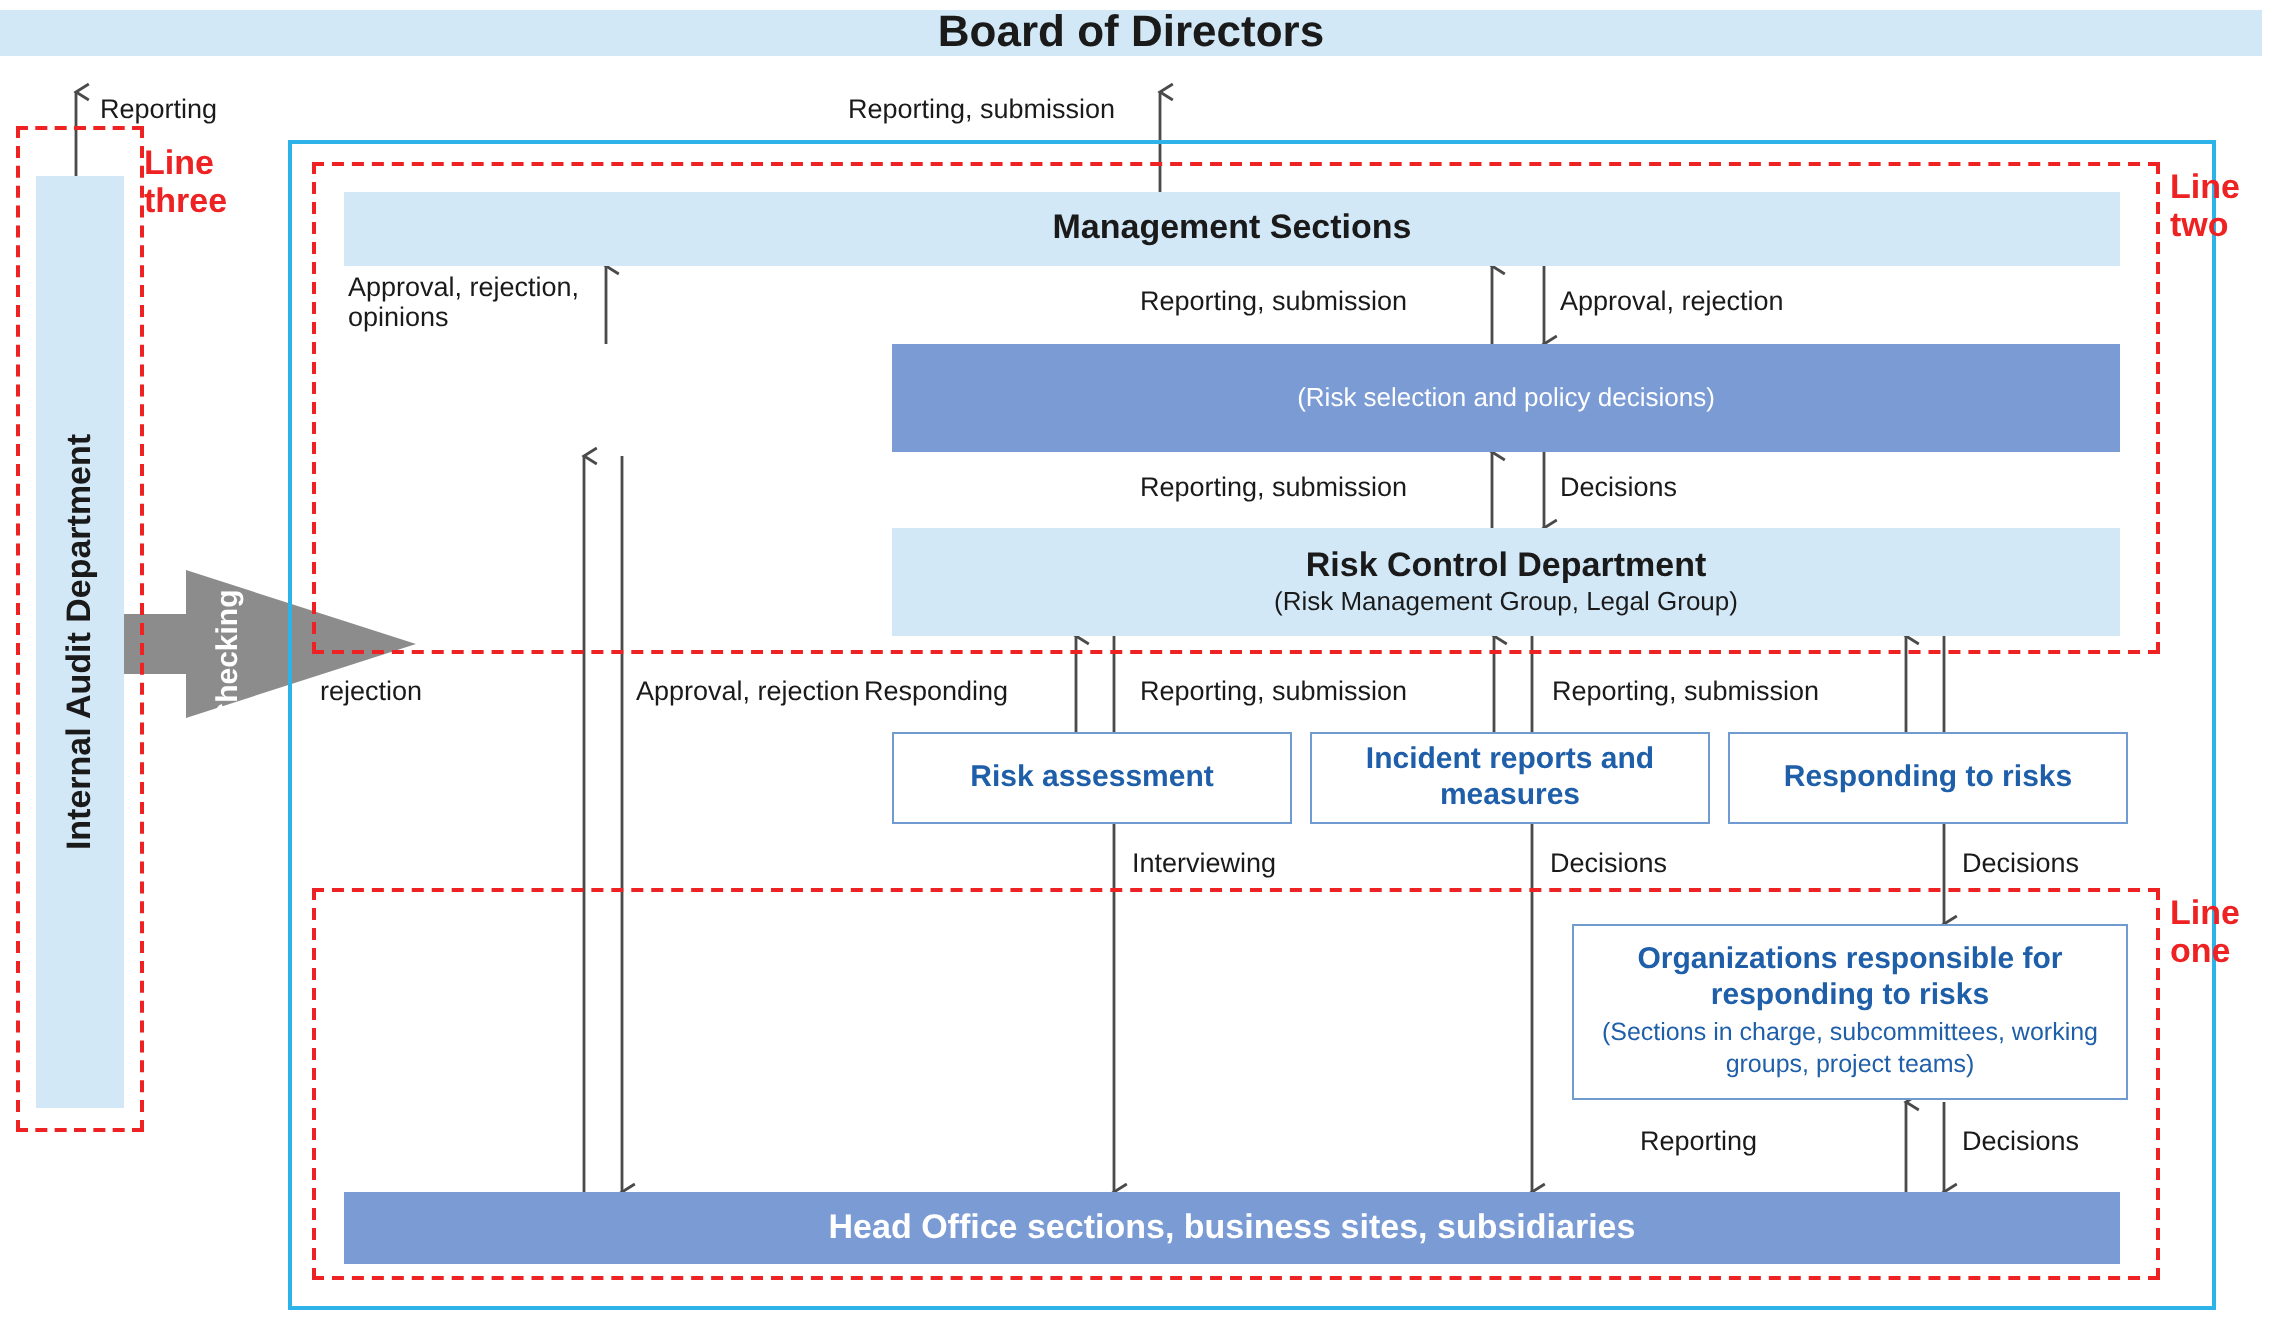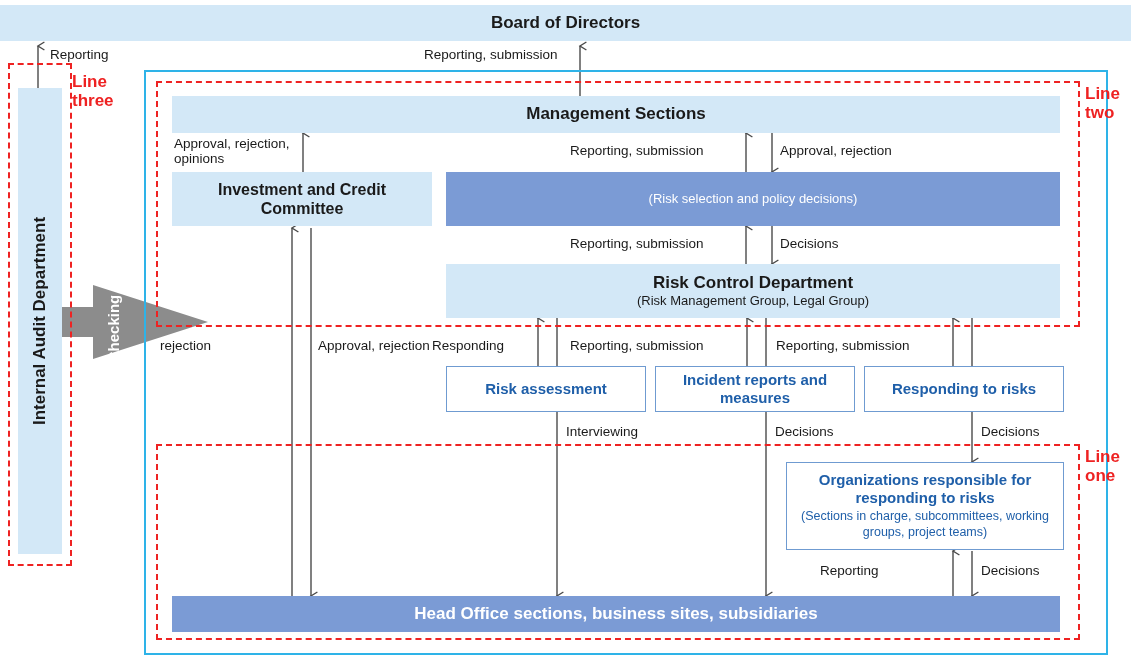--- a/index.html
+++ b/index.html
@@ -159,31 +159,28 @@
   </svg>
 
   <div class="abs cyan-frame" style="left:144px;top:70px;width:964px;height:585px;"></div>
 
   <div class="abs red-frame" style="left:8px;top:63px;width:64px;height:503px;"></div>
 
   <div class="abs red-frame" style="left:156px;top:81px;width:924px;height:246px;"></div>
 
   <div class="abs red-frame" style="left:156px;top:444px;width:924px;height:196px;"></div>
 
-  <div class="abs bar-light" style="left:0px;top:5px;width:1131px;height:36px;font-size:17px;">
+  <div class="abs bar-light" style="left:0px;top:5px;width:1131px;height:23px;font-size:22px;">
     <span>Board of Directors</span>
   </div>
 
   <div class="abs bar-light" style="left:172px;top:96px;width:888px;height:37px;font-size:17px;">
     <span>Management Sections</span>
   </div>
 
-  <div class="abs bar-light" style="left:172px;top:172px;width:260px;height:54px;font-size:16px;padding:0 8px;">
-    <span>Investment and Credit Committee</span>
-  </div>
 
   <div class="abs bar-mid" style="left:446px;top:172px;width:614px;height:54px;font-size:17px;flex-direction:column;">
     <span class="sub">(Risk selection and policy decisions)</span>
   </div>
 
   <div class="abs bar-light" style="left:446px;top:264px;width:614px;height:54px;font-size:17px;flex-direction:column;">
     <span>Risk Control Department</span>
     <span class="sub">(Risk Management Group, Legal Group)</span>
   </div>
 

